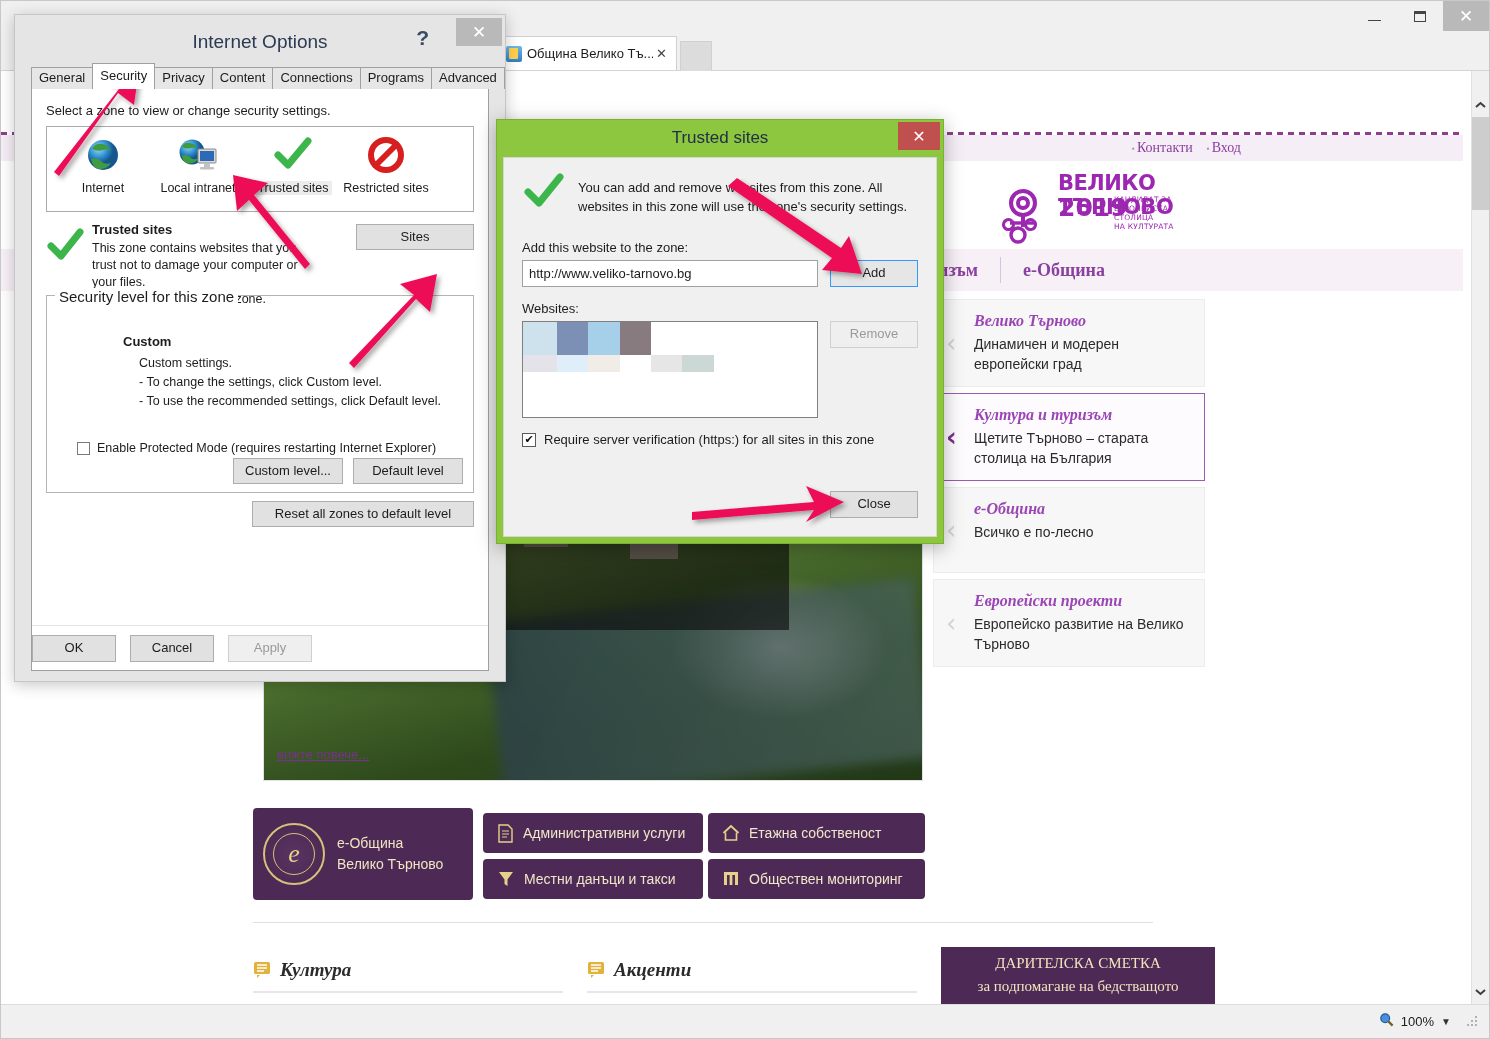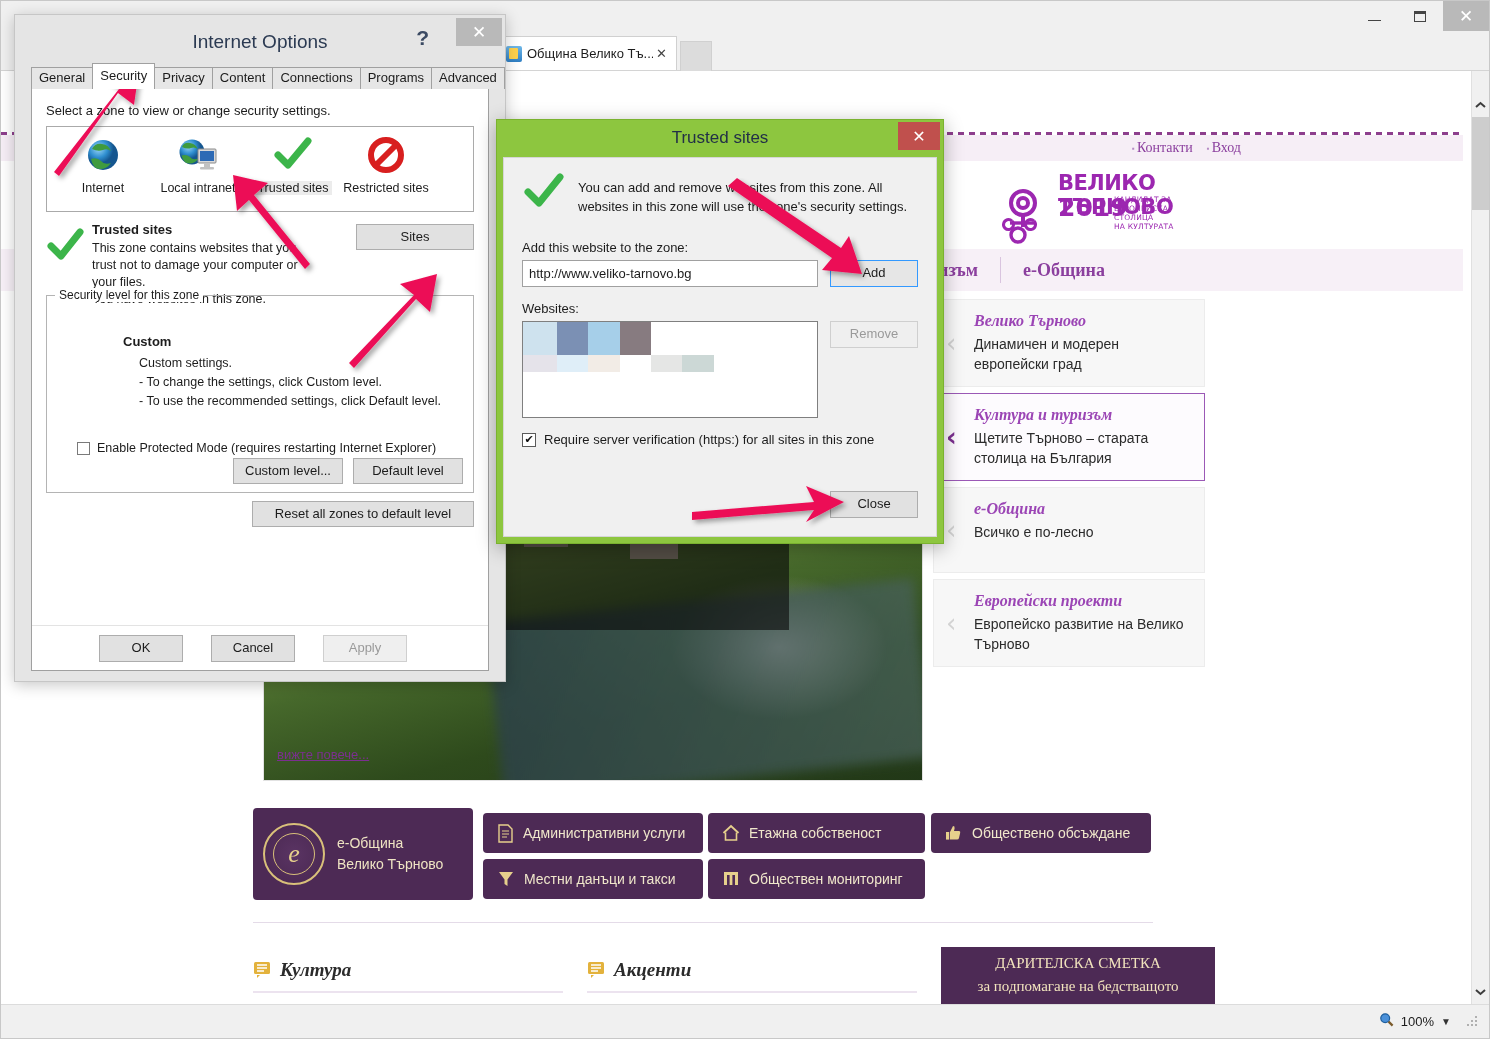--- a/index.html
+++ b/index.html
@@ -290,35 +290,35 @@
   }
   .btn.disabled { color: #9a9a9a; background: #efefef; border-color: #cfcfcf; }
   .btn-sites { position: absolute; right: 0; top: 2px; width: 118px; height: 26px; }
 
   .seclevel {
     position: absolute; left: 14px; right: 14px; top: 206px; height: 196px;
     border: 1px solid #b4b4b4;
   }
   .seclevel-legend {
     position: absolute; left: 8px; top: -8px; background: #fff; padding: 0 4px;
-    font-size: 12px; color: #1c1c1c;
+    font-size: 15px; color: #1c1c1c;
   }
   .sec-custom { position: absolute; left: 76px; top: 38px; font-size: 13px; font-weight: bold; color: #1c1c1c; }
   .sec-lines { position: absolute; left: 92px; top: 58px; font-size: 12.5px; color: #1c1c1c; line-height: 19px; }
   .chk-row { position: absolute; left: 30px; top: 145px; display: flex; align-items: center; gap: 7px; }
   .chk { width: 13px; height: 13px; border: 1px solid #7a7a7a; background: #fff; box-sizing: border-box;
     display:flex; align-items:center; justify-content:center; }
   .chk-lbl { font-size: 12.5px; color: #1c1c1c; }
   .sec-btns { position: absolute; right: 10px; bottom: 8px; display: flex; gap: 10px; }
   .sec-btns .btn { width: 110px; height: 26px; }
   .btn-reset { position: absolute; right: 14px; top: 412px; width: 222px; height: 26px; }
 
   .io-footer { position: absolute; left: 0; right: 0; bottom: 8px; }
   .io-footer-sep { position:absolute; left: 0; right: 0; top: -10px; height: 1px; background: #e3e3e3; }
-  .io-footer-btns { display: flex; justify-content: center; gap: 28px; padding-right: 14px; }
+  .io-footer-btns { display: flex; justify-content: flex-start; gap: 14px; padding-right: 14px; }
   .io-footer-btns .btn { width: 84px; height: 27px; }
 
   
   .ts-dialog {
     position: absolute; left: 496px; top: 119px; width: 448px; height: 425px;
     background: #8dc63f; border: 1px solid #7ab22f; box-shadow: 0 4px 18px rgba(0,0,0,0.3);
     box-sizing: border-box;
   }
   .ts-titlebar { position: relative; height: 37px; }
   .ts-title {
@@ -530,29 +530,20 @@
           </div>
           <div class="svc-btn svc-b2">
             <span class="svc-ico">
               <svg width="18" height="18" viewBox="0 0 18 18">
                   <path d="M1.5 9 L9 2 L16.5 9" fill="none" stroke="#e6d08c" stroke-width="1.8"></path>
                   <path d="M3.5 8.5V16h11V8.5" fill="none" stroke="#e6d08c" stroke-width="1.6"></path>
                 </svg>
             </span>
             <span>Етажна собственост</span>
           </div>
-          <div class="svc-btn svc-b3">
-            <span class="svc-ico">
-              <svg width="18" height="18" viewBox="0 0 18 18">
-                  <path d="M5 8 L8 2 q2 0 1.6 2.4 L9 7 h5 q1.6 0 1.2 1.8 L14 14 q-0.3 1.6-2 1.6 H5z" fill="#e6d08c"></path>
-                  <rect x="1" y="8" width="3.2" height="7.6" fill="#e6d08c"></rect>
-                </svg>
-            </span>
-            <span>Обществено обсъждане</span>
-          </div>
           <div class="svc-btn svc-b4">
             <span class="svc-ico">
               <svg width="18" height="18" viewBox="0 0 18 18">
                   <path d="M2 2 h14 L10.5 9.5 V16 L7.5 14 V9.5 Z" fill="#e6d08c"></path>
                 </svg>
             </span>
             <span>Местни данъци и такси</span>
           </div>
           <div class="svc-btn svc-b5">
             <span class="svc-ico">

